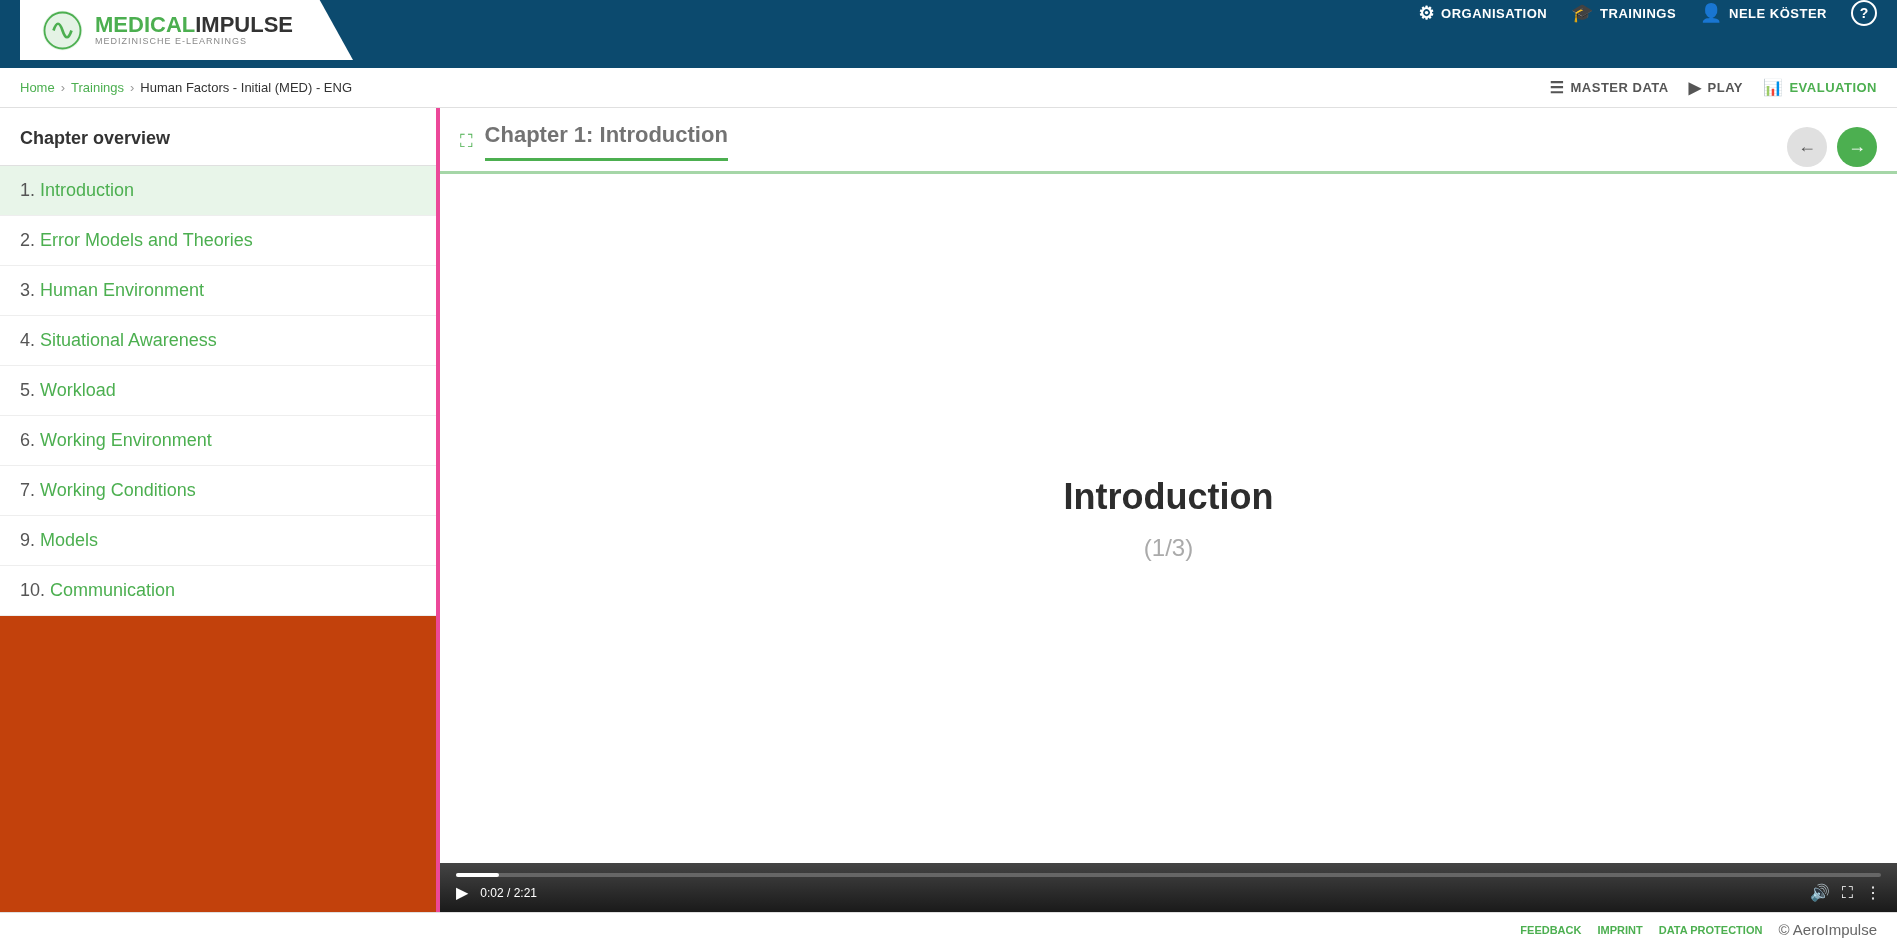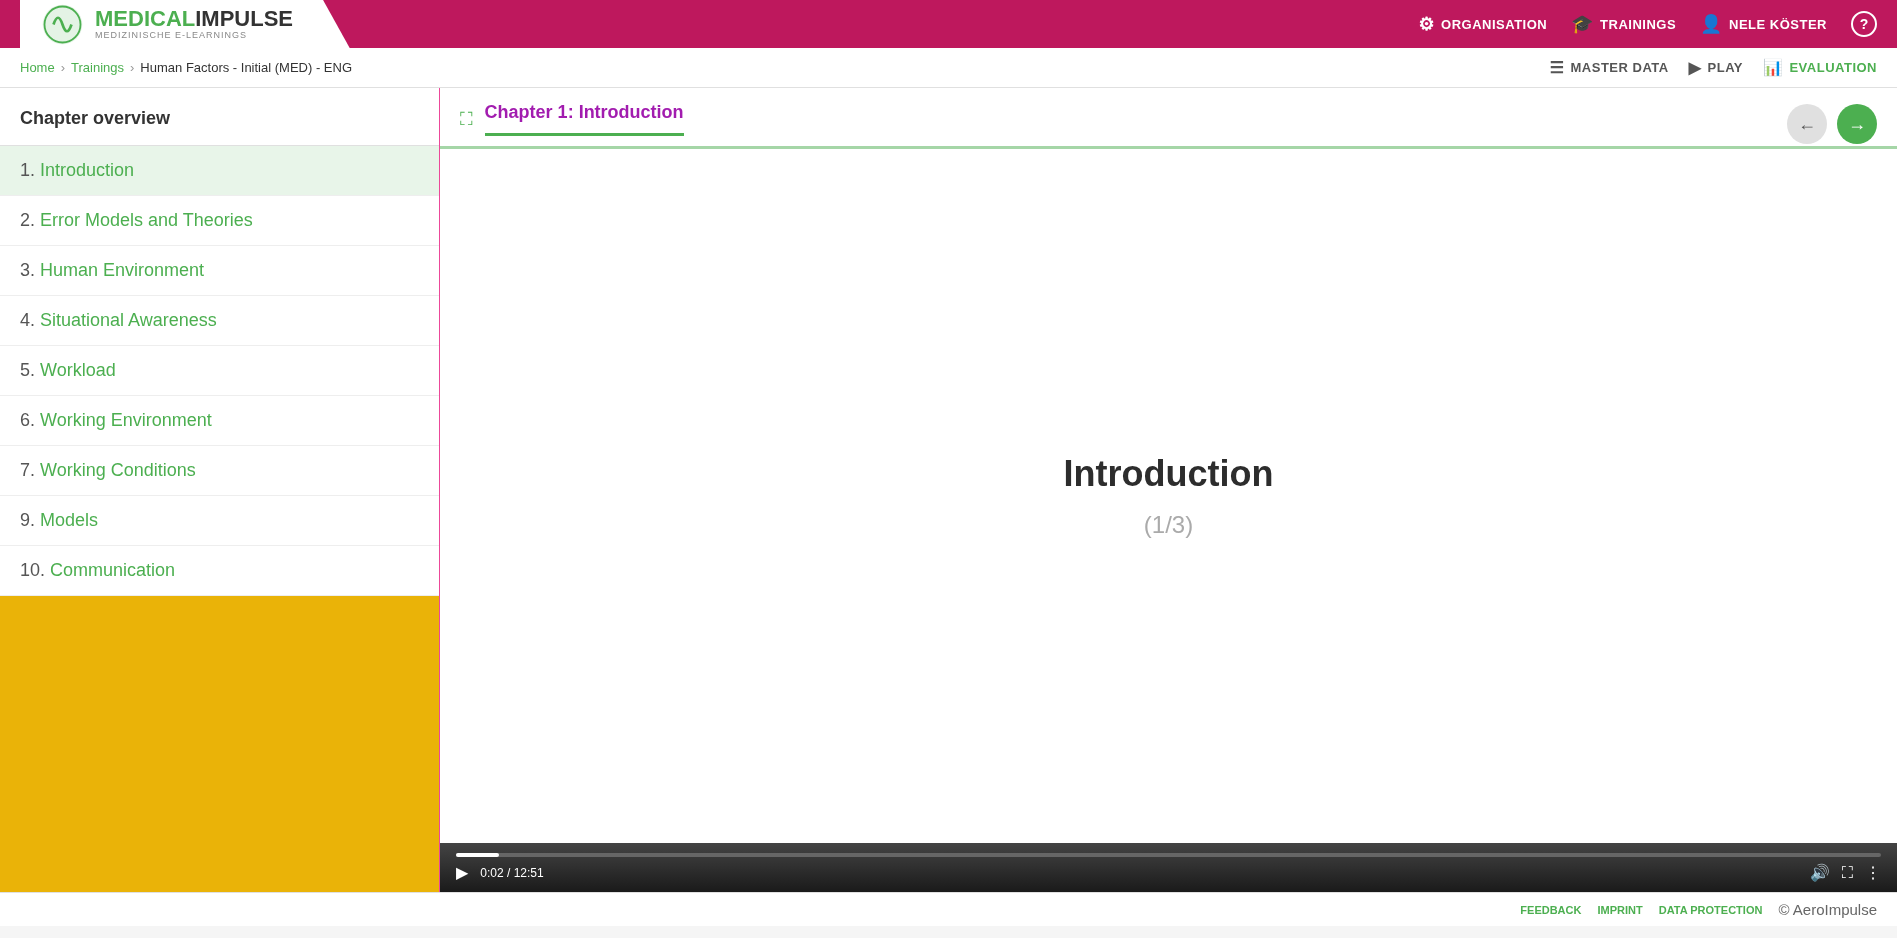--- a/index.html
+++ b/index.html
@@ -1,23 +1,23 @@
 <!DOCTYPE html>
 <html><head>
   <meta charset="utf-8">
   <style>
     * { margin: 0; padding: 0; box-sizing: border-box; }
     body { font-family: Arial, sans-serif; background: #f5f5f5; color: #333; font-size: 14px; }
 
     
     .header {
-      background: #be185d;
-      height: 48px;
-      display: flex;
-      align-items: center;
+      background: #0c4a6e;
+      height: 68px;
+      display: flex;
+      align-items: flex-start;
       justify-content: space-between;
       padding: 0 20px;
     }
     .header-logo {
       display: flex;
       align-items: center;
       background: white;
       height: 60px;
       padding: 0 20px;
       clip-path: polygon(0 0, 90% 0, 100% 100%, 0 100%);
@@ -130,22 +130,22 @@
     
     .main-layout {
       display: flex;
       height: calc(938px - 60px - 42px - 32px);
       background: #f0f0f0;
     }
 
     
     .sidebar {
       width: 440px;
-      background: #eab308;
-      border-right: 1px solid #ec4899;
+      background: #c2410c;
+      border-right: 4px solid #ec4899;
       overflow-y: auto;
       position: relative;
     }
     .sidebar-title {
       font-size: 18px;
       font-weight: bold;
       color: #333;
       padding: 20px 20px 16px 20px;
       border-bottom: 1px solid #e0e0e0;
       background: white;
@@ -191,23 +191,23 @@
       align-items: center;
       gap: 12px;
       padding-bottom: 10px;
     }
     .expand-icon {
       color: #4caf50;
       font-size: 18px;
       cursor: pointer;
     }
     .chapter-title {
-      font-size: 18px;
-      font-weight: bold;
-      color: #a21caf;
+      font-size: 22px;
+      font-weight: bold;
+      color: #737373;
       border-bottom: 3px solid #4caf50;
       padding-bottom: 10px;
     }
     .nav-buttons {
       display: flex;
       gap: 10px;
     }
     .nav-btn {
       width: 40px;
       height: 40px;
@@ -434,21 +434,21 @@
     </div>
 
     <div class="video-controls">
       <div class="video-progress-bar">
         <div class="video-progress-fill"></div>
       </div>
       <div class="video-controls-row">
         <div class="video-left-controls">
           <button class="video-btn">▶</button>
           <span class="video-time">
-            <span>0:02</span> / <span>12:51</span>
+            <span>0:02</span> / <span>2:21</span>
           </span>
         </div>
         <div class="video-right-controls">
           <button class="video-btn">🔊</button>
           <button class="video-btn">⛶</button>
           <button class="video-btn">⋮</button>
         </div>
       </div>
     </div>
   </div>

